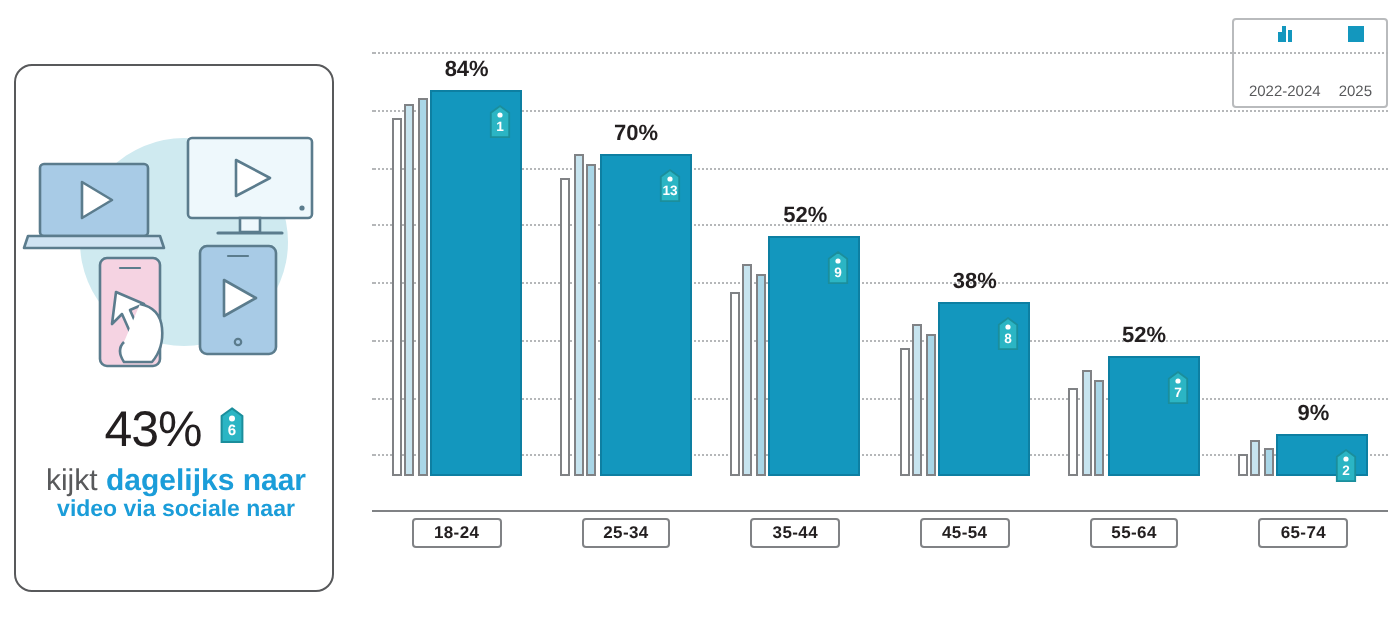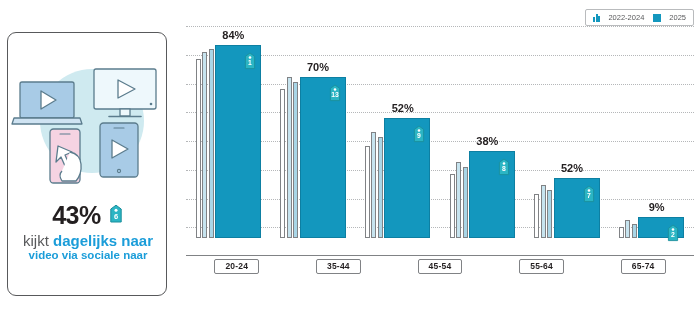--- a/index.html
+++ b/index.html
@@ -14,35 +14,35 @@
 
   
   #left-panel{
     position:absolute;left:7px;top:32px;width:160px;height:264px;
     border:1.3px solid #58595b;border-radius:9px;background:#fff;
     box-sizing:border-box;
   }
   #illustration{position:absolute;left:0;top:16px;width:160px;height:140px;}
   #stat-block{position:absolute;left:0;top:168px;width:160px;text-align:center;}
   #stat-row{display:flex;align-items:center;justify-content:center;gap:7px;}
-  #stat-number{font-size:25px;font-weight:bold;color:#231f20;letter-spacing:-0.5px;}
+  #stat-number{font-size:25px;font-weight:normal;color:#231f20;letter-spacing:-0.5px;}
   .tagbadge{position:relative;display:inline-block;}
   #stat-lines{margin-top:4px;line-height:14px;}
   .l1{font-size:15px;color:#58595b;}
   .l1 b{color:#1b9dd9;font-weight:bold;}
   .l2{font-size:11.5px;color:#1b9dd9;font-weight:bold;}
 
   
   #legend{
     position:absolute;right:6px;top:9px;
     border:1px solid #b9bbbd;border-radius:2px;background:#fff;
     padding:3px 7px;display:flex;align-items:center;gap:9px;
     font-size:7.5px;color:#58595b;
   }
-  .lg-item{display:flex;align-items:center;gap:8px;white-space:nowrap;}
+  .lg-item{display:flex;align-items:center;gap:20px;white-space:nowrap;flex-direction:column;}
   .mini-bars{display:flex;align-items:flex-end;gap:0.8px;height:8px;}
   .mini-bars i{display:block;width:2px;background:#1397be;}
   .sw{width:8px;height:8px;background:#1397be;display:block;}
 
   
   #chart{position:absolute;left:186px;top:26px;width:508px;height:248px;}
   #plot{position:absolute;left:0;top:0;right:0;bottom:18px;}
   .grid{position:absolute;left:0;right:0;height:0;
         border-top:1px dotted #b5b7b9;}
   #baseline{position:absolute;left:0;right:0;bottom:18px;height:0;border-top:1.2px solid #808285;}
@@ -244,21 +244,24 @@
                   </svg></div>
               </div>
             </div>
             <div class="vlabel" style="bottom: 24.7px; left: calc(50% + 5px);">9%</div>
           </div>
         </div>
     </div>
     <div id="baseline"></div>
     <div id="xlabels">
         <div class="xcell">
-          <span class="xbox">20-24</span>
+          <span class="xbox">18-24</span>
+        </div>
+        <div class="xcell">
+          <span class="xbox">25-34</span>
         </div>
         <div class="xcell">
           <span class="xbox">35-44</span>
         </div>
         <div class="xcell">
           <span class="xbox">45-54</span>
         </div>
         <div class="xcell">
           <span class="xbox">55-64</span>
         </div>

